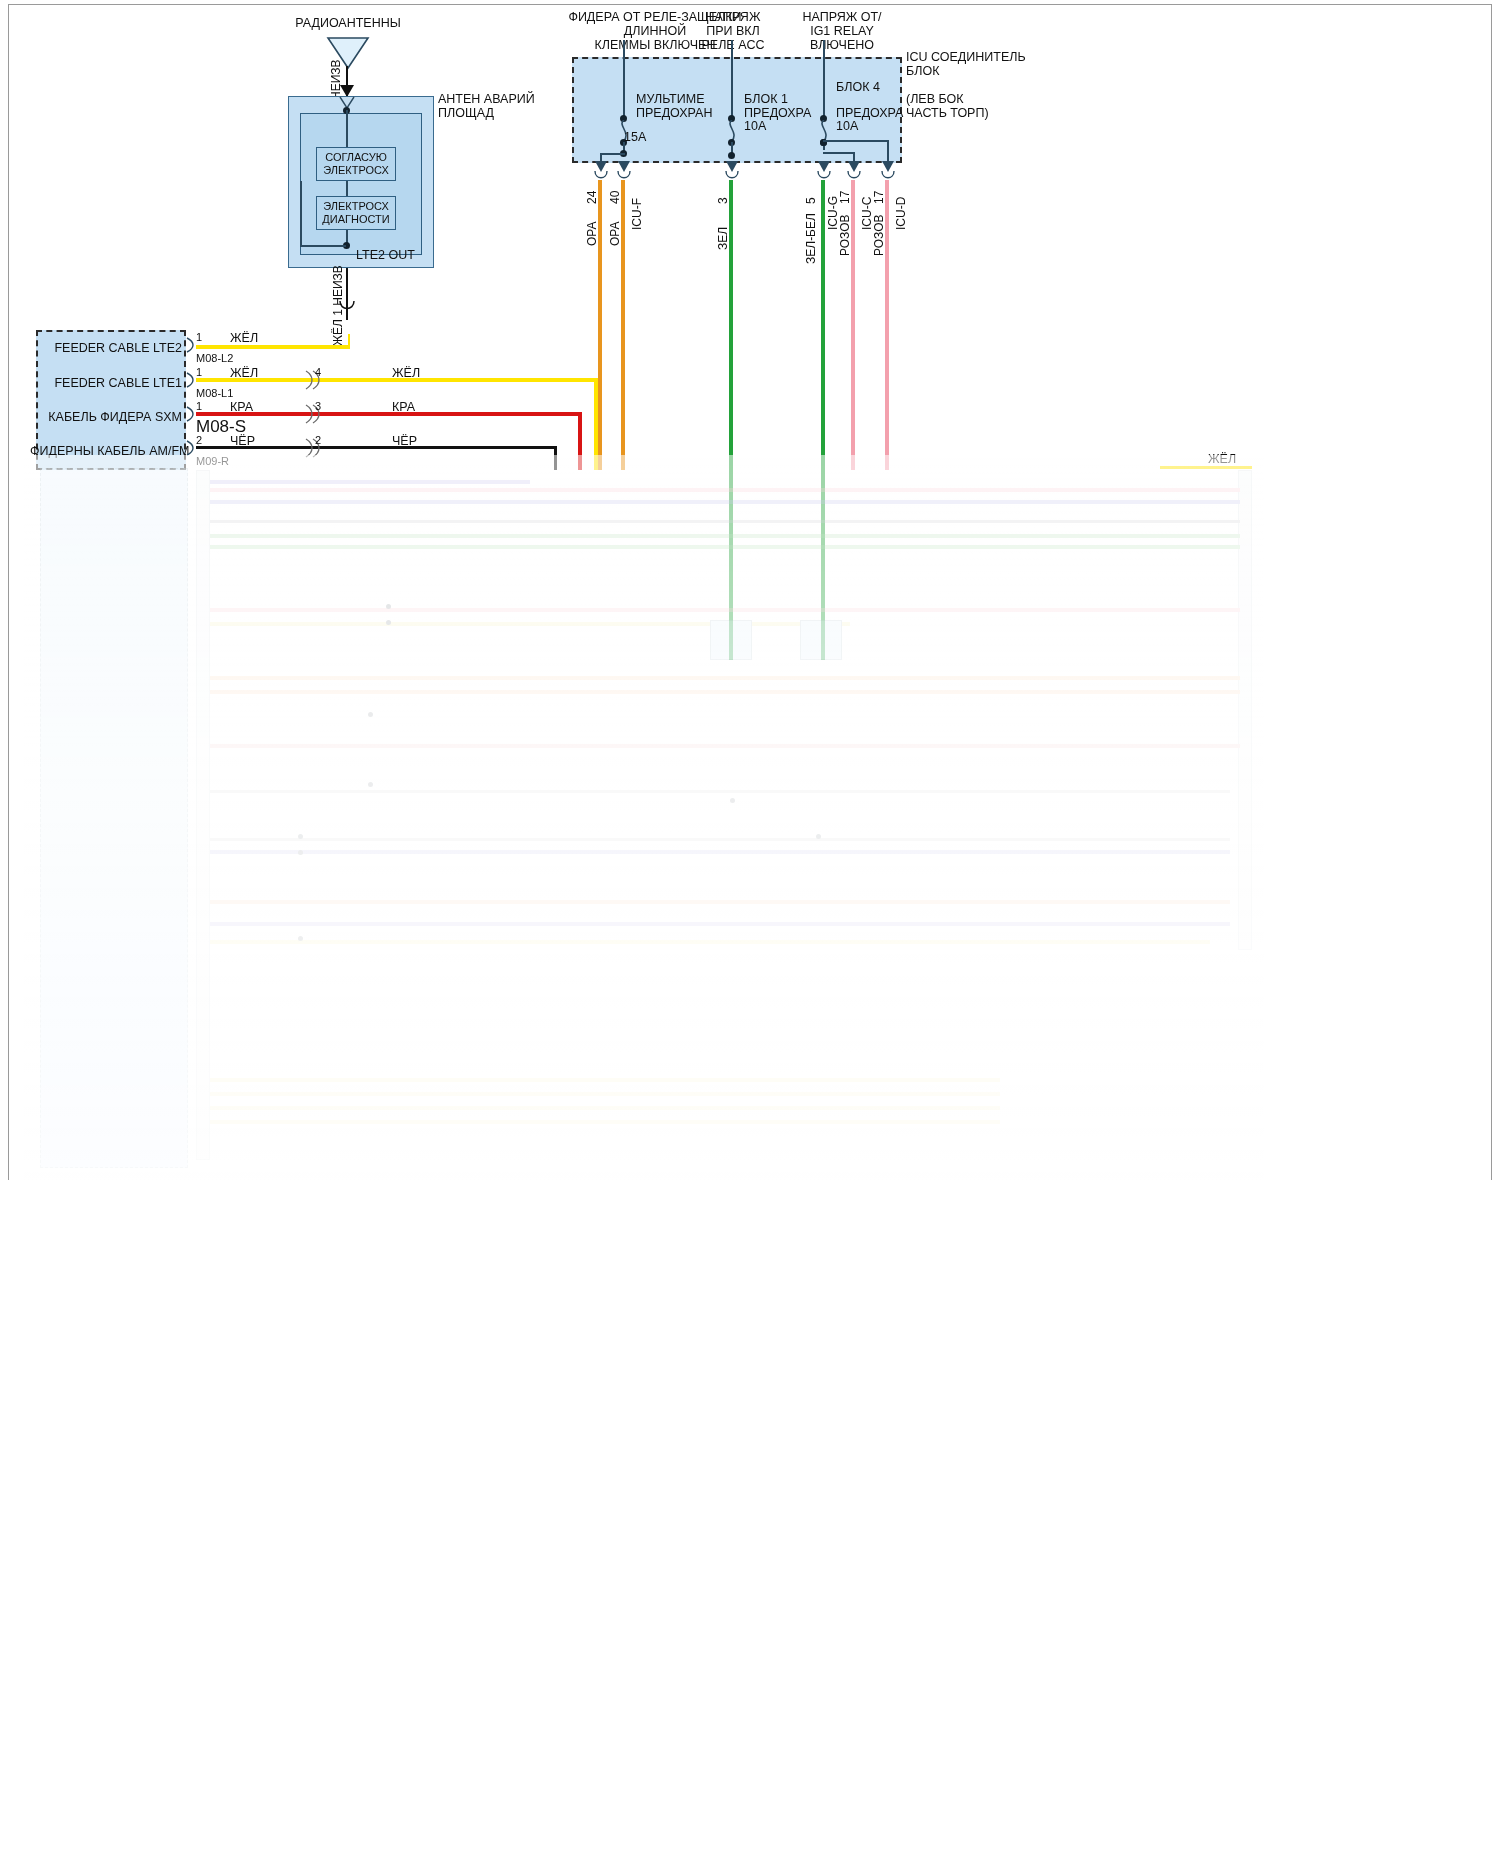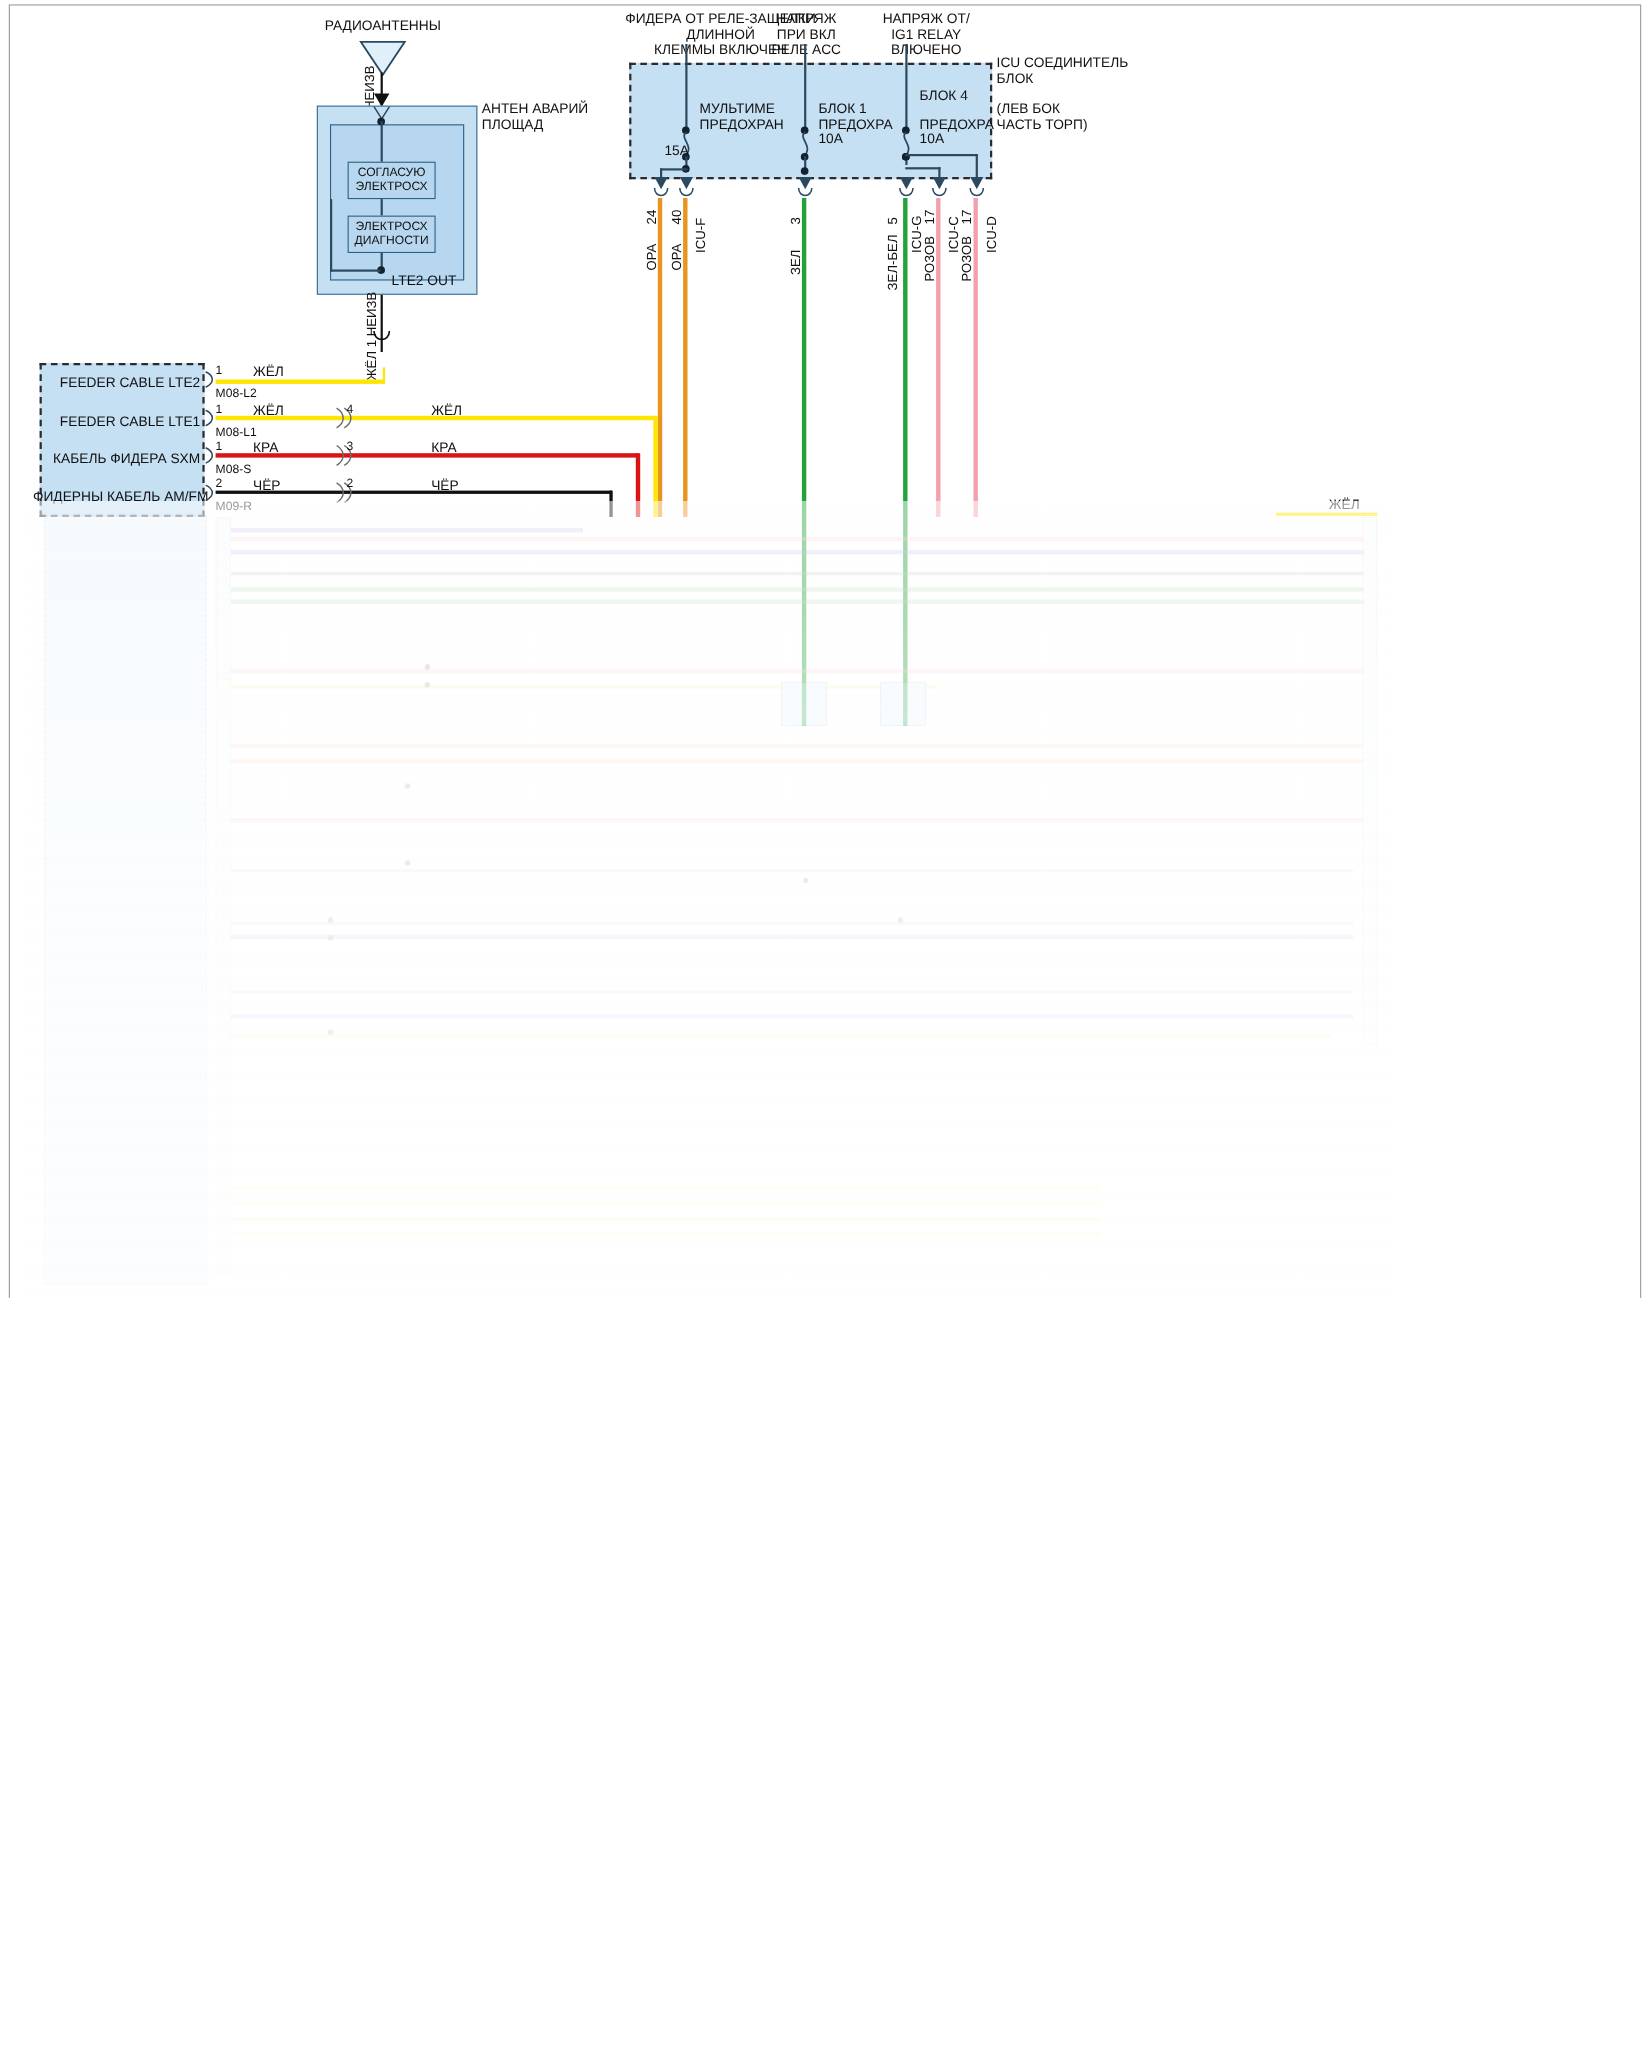--- a/index.html
+++ b/index.html
@@ -104,21 +104,21 @@
   <div class="t" style="left:906px;top:106px;">ЧАСТЬ ТОРП)</div>
 
   <div class="w" style="left:623px;top:40px;width:2px;height:78px;background:#2b4a60;"></div>
   <div class="dot" style="left:620px;top:115px;"></div>
   <svg class="fuse" style="left:617px;top:120px;width:14px;height:22px;">
     <path d="M7,0 C0,5 14,12 7,21" fill="none" stroke="#2b4a60" stroke-width="1.6"></path>
   </svg>
   <div class="dot" style="left:620px;top:139px;"></div>
   <div class="t" style="left:636px;top:92px;">МУЛЬТИМЕ</div>
   <div class="t" style="left:636px;top:106px;">ПРЕДОХРАН</div>
-  <div class="t" style="left:604px;top:130px;">15A</div>
+  <div class="t" style="left:624px;top:130px;">15A</div>
   <div class="w" style="left:623px;top:142px;width:2px;height:12px;background:#2b4a60;"></div>
   <div class="dot" style="left:620px;top:150px;"></div>
   <div class="w" style="left:600px;top:153px;width:25px;height:2px;background:#2b4a60;"></div>
   <div class="w" style="left:600px;top:153px;width:2px;height:12px;background:#2b4a60;"></div>
   <svg style="position:absolute;left:594px;top:160px;width:14px;height:13px;">
     <polygon points="1,1 13,1 7,12" fill="#2b4a60"></polygon>
     </svg>
   <svg style="position:absolute;left:617px;top:160px;width:14px;height:13px;">
     <polygon points="1,1 13,1 7,12" fill="#2b4a60"></polygon>
     </svg>
@@ -235,21 +235,21 @@
     </svg>
   <div class="t" style="left:315px;top:365px;font-size:11px;">4</div>
   <div class="t" style="left:392px;top:366px;">ЖЁЛ</div>
   <div class="w" style="left:594px;top:378px;width:4px;height:92px;background:#ffe500;"></div>
 
   <div class="t r" style="left:40px;top:410px;width:142px;">КАБЕЛЬ ФИДЕРА SXM</div>
   <svg style="position:absolute;left:186px;top:406px;width:10px;height:16px;">
     <path d="M1,1 C9,5 9,11 1,15" fill="none" stroke="#2b4a60" stroke-width="1.4"></path>
     </svg>
   <div class="t" style="left:196px;top:399px;font-size:11px;">1</div>
-  <div class="t" style="left:196px;top:420px;font-size:11px;">M08-S</div>
+  <div class="t" style="left:196px;top:420px;font-size:17px;">M08-S</div>
   <div class="t" style="left:230px;top:400px;">КРА</div>
   <div class="w" style="left:196px;top:412px;width:384px;height:4px;background:#d81414;"></div>
   <svg style="position:absolute;left:303px;top:404px;width:18px;height:20px;">
     <path d="M3,1 C11,6 11,14 3,19" fill="none" stroke="#6b6b6b" stroke-width="1.3"></path>
     <path d="M10,1 C18,6 18,14 10,19" fill="none" stroke="#6b6b6b" stroke-width="1.3"></path>
     </svg>
   <div class="t" style="left:315px;top:399px;font-size:11px;">3</div>
   <div class="t" style="left:392px;top:400px;">КРА</div>
   <div class="w" style="left:578px;top:412px;width:4px;height:58px;background:#d81414;"></div>
 

